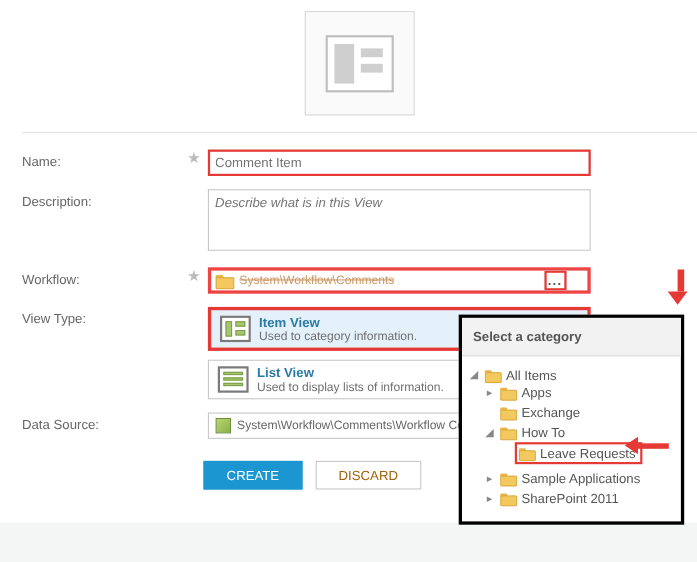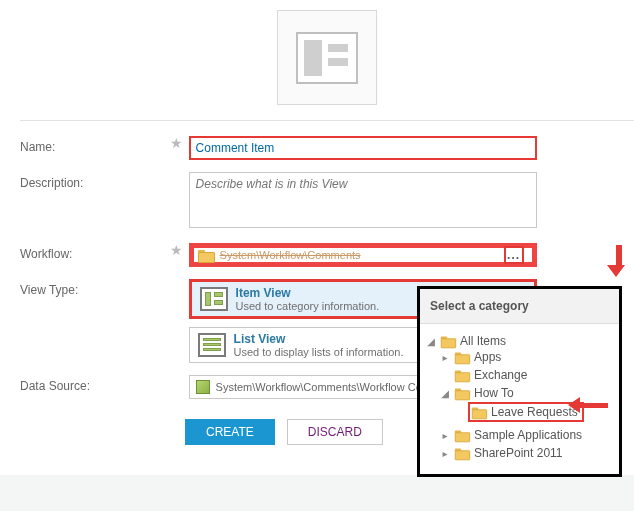--- a/index.html
+++ b/index.html
@@ -18,29 +18,29 @@
   .thumb-line { width: 20px; height: 8px; background: #cfcfcf; }
 
   .hr { border-top: 1px solid #e2e2e2; margin: 5px 0 15px; }
 
   .row { display: flex; align-items: flex-start; margin-bottom: 12px; }
   .lbl { width: 150px; color: #666; padding-top: 4px; }
   .req { color: #bbb; margin-right: 6px; font-size: 14px; line-height: 1; display:inline-block; vertical-align: middle; }
   .field { flex: 0 0 348px; width: 348px; position: relative; }
 
   .text-input { width: 100%; height: 24px; border: 1px solid #c8c8c8; padding: 0 6px;
-                font-family: inherit; font-size: 12px; color: #0369a1; }
+                font-family: inherit; font-size: 12px; color: #737373; }
   .textarea { width: 100%; height: 56px; border: 1px solid #c8c8c8; padding: 4px 6px;
               font-family: inherit; font-size: 12px; font-style: italic; color: #bbb; resize: none; }
 
   .hl-red { outline: 2px solid #e53935; outline-offset: -2px; }
   .hl-red-thick { border: 3px solid #e53935 !important; }
 
-  .cat-box { width: 100%; height: 24px; border: 5px solid #ef4444; display: flex;
-             align-items: center; padding: 0 8px 0 4px; gap: 6px; background: #fff; }
+  .cat-box { width: 100%; height: 24px; border: 3px solid #ef4444; display: flex;
+             align-items: center; padding: 0 19px 0 4px; gap: 6px; background: #fff; }
   .folder-ico { width: 16px; height: 13px; position: relative; }
   .folder-ico::before { content: ""; position: absolute; top: 1px; left: 0; width: 7px; height: 3px;
                         background: #e8b64a; border-radius: 1px 1px 0 0; }
   .folder-ico::after { content: ""; position: absolute; top: 3px; left: 0; width: 15px; height: 9px;
                        background: #f3c95f; border: 1px solid #d9a73b; border-radius: 1px; }
   .cat-text { flex: 1; color: #c96; text-decoration: line-through; font-size: 11px; }
   .ellipsis-btn { width: 20px; height: 18px; border: 1px solid #c8c8c8; background: #fff;
                   display: flex; align-items: center; justify-content: center; cursor: pointer;
                   font-weight: bold; letter-spacing: 1px; color: #555; }
 
@@ -61,21 +61,21 @@
   .vt-gap { height: 8px; }
 
   .ds-box { width: 100%; height: 24px; border: 1px solid #c8c8c8; display: flex;
             align-items: center; gap: 6px; padding: 0 6px; background: #fff; overflow: hidden; }
   .cube-ico { width: 14px; height: 14px; background: linear-gradient(135deg,#b7d66e,#8cb04a);
               border: 1px solid #6f8f37; }
   .ds-text { color: #666; font-size: 11px; white-space: nowrap; }
 
   .btns { display: flex; gap: 12px; margin-left: 165px; margin-top: 20px; }
   .btn { height: 26px; padding: 0 20px; font-size: 12px; cursor: pointer; border: 1px solid #c8c8c8;
-         background: #fff; color: #701a75; }
+         background: #fff; color: #a16207; }
   .btn.primary { background: #1b96d1; border-color: #1b96d1; color: #fff; }
 
   
   .popup { position: absolute; right: 12px; top: 286px; width: 205px; background: #fff;
            border: 3px solid #000; z-index: 10; }
   .popup-hd { background: #f2f2f2; border-bottom: 1px solid #ddd; padding: 10px 10px; font-weight: 600;
               color: #555; }
   .tree { padding: 8px 4px 10px 6px; }
   .tree ul { list-style: none; }
   .tree li { padding: 2px 0; }

